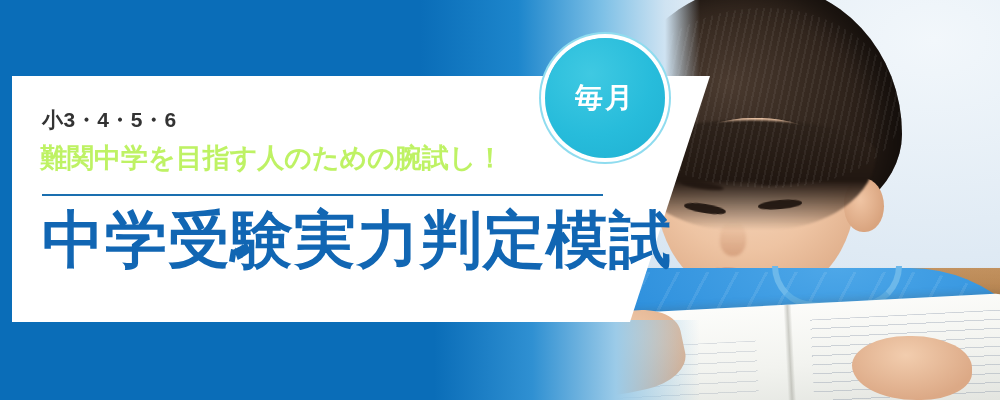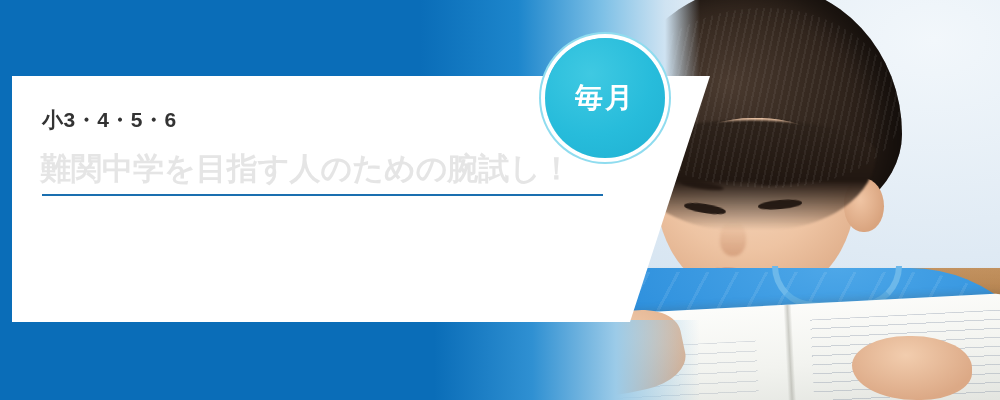--- a/index.html
+++ b/index.html
@@ -207,22 +207,22 @@
     clip-path:polygon(0 0, 698px 0, 618px 246px, 0 246px);
   }
 
   
   #eyebrow {
     position:absolute; left:42px; top:106px;
     font-size:21px; font-weight:bold; color:#333333;
     letter-spacing:.5px; white-space:nowrap;
   }
   #lead {
-    position:absolute; left:40px; top:148px;
-    font-size:31px; font-weight:bold; color:#e5e5e5;
+    position:absolute; left:40px; top:140px;
+    font-size:27px; font-weight:bold; color:#bef264;
     letter-spacing:0px; white-space:nowrap;
   }
   #divider {
     position:absolute; left:42px; top:194px; width:561px; height:2px;
     background:#1a6fb0;
   }
   #title {
     position:absolute; left:42px; top:205px;
     font-family:"Liberation Serif", serif;
     font-size:62px; font-weight:bold; color:#1166b3;
@@ -289,18 +289,19 @@
 
   <div id="topband"></div>
   <div id="bottomband"></div>
   <div id="leftband"></div>
 
   <div id="panel"></div>
 
   <div id="eyebrow">小3・4・5・6</div>
   <div id="lead">難関中学を目指す人のための腕試し！</div>
   <div id="divider"></div>
+  <div id="title">中学受験実力判定模試</div>
 
   <div id="badge">
     <span class="l1">毎月</span>
   </div>
 
 </div>
 
 </body></html>

